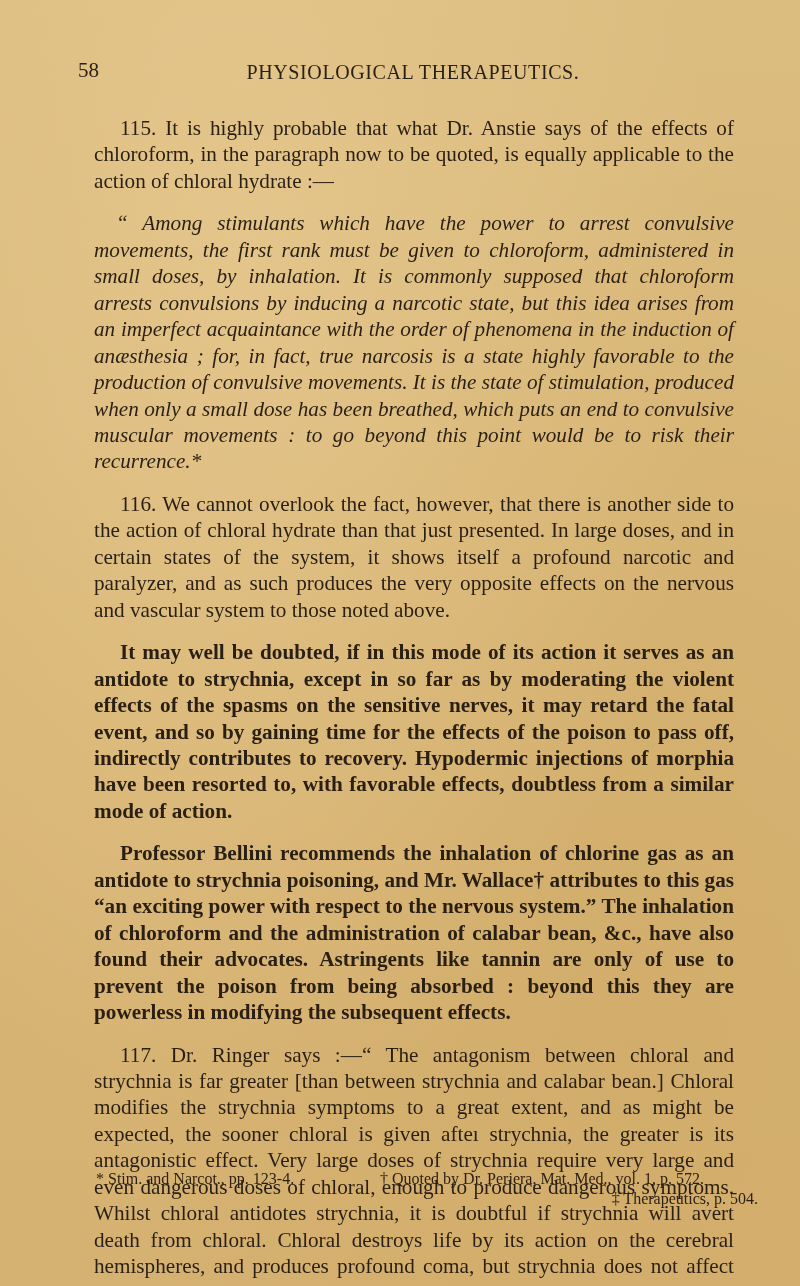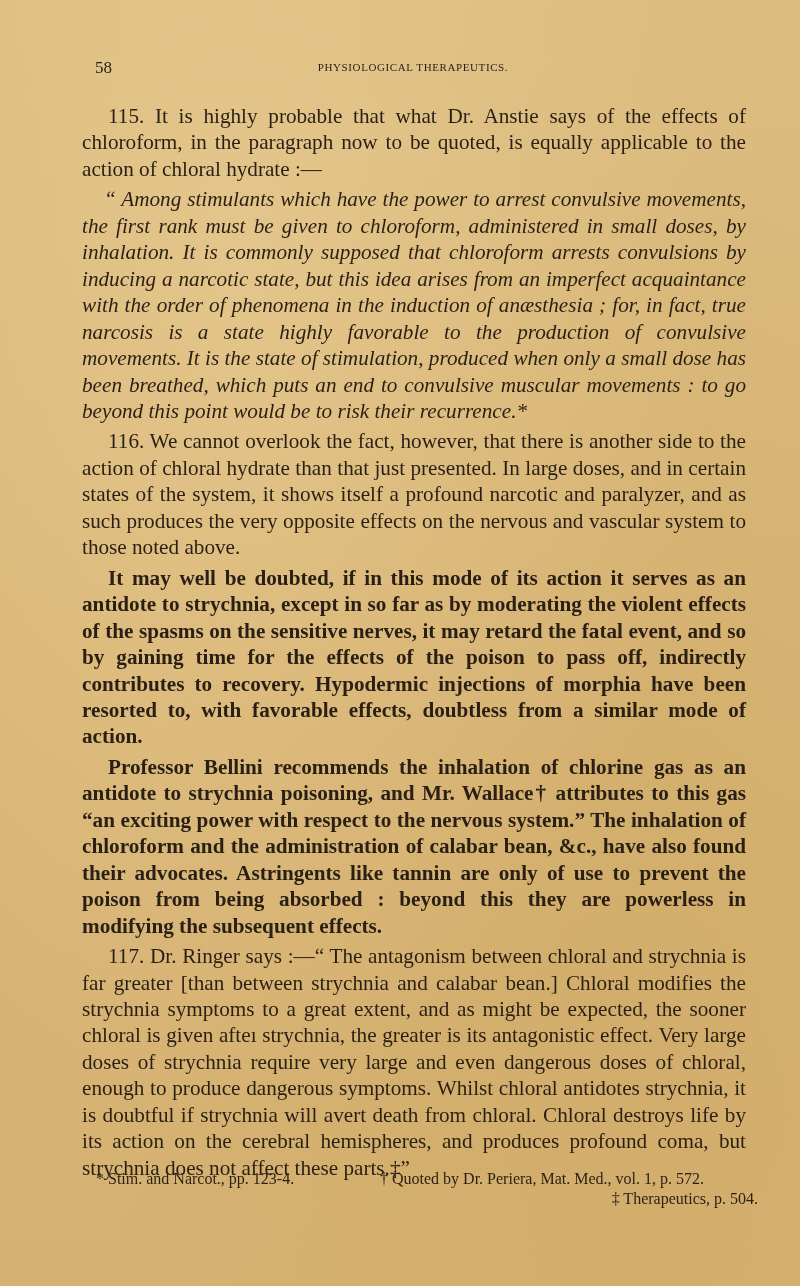--- a/index.html
+++ b/index.html
@@ -9,28 +9,28 @@
     background-image:
       radial-gradient(ellipse at 30% 20%, rgba(235,205,150,0.55) 0%, rgba(235,205,150,0) 60%),
       radial-gradient(ellipse at 80% 80%, rgba(200,160,90,0.35) 0%, rgba(200,160,90,0) 60%),
       linear-gradient(180deg, #dcbd80 0%, #d8b676 50%, #d6b272 100%);
     font-family: "Liberation Serif", "DejaVu Serif", serif;
     color: #2a1f14;
     position: relative;
   }
   .page { position:absolute; left:0; top:0; width:800px; height:1286px; }
   .running-head { position:absolute; top:58px; left:78px; width:670px; height:26px; }
-  .page-number { position:absolute; left:17px; top:0; font-size:17px; letter-spacing:0; }
-  .running-title { position:absolute; left:0; width:670px; text-align:center; top:3px; font-size:11px; letter-spacing:0.6px; }
+  .page-number { position:absolute; left:0; top:0; font-size:21px; letter-spacing:0; }
+  .running-title { position:absolute; left:0; width:670px; text-align:center; top:3px; font-size:20px; letter-spacing:0.6px; }
   .body-text {
     position:absolute; left:78px; top:99px; width:672px;
     font-size:21.2px; line-height:26.45px;
     text-align: justify;
   }
-  .body-text p { margin:4px; text-indent:26px; }
+  .body-text p { margin:16px; text-indent:26px; }
   .body-text p.quote { text-indent:22px;font-style:italic; }
   .body-text p.cont { text-indent:26px;font-weight:bold; }
   .footnotes {
     position:absolute; left:78px; top:1169px; width:680px;
     font-size:16px; line-height:20px;
   }
   .fn-row { white-space:nowrap; }
   .fn1 { display:inline-block; padding-left:18px; width:280px; }
   .fn2 { display:inline-block; }
   .fn3 { display:block; padding-left:0;text-align:right; }

